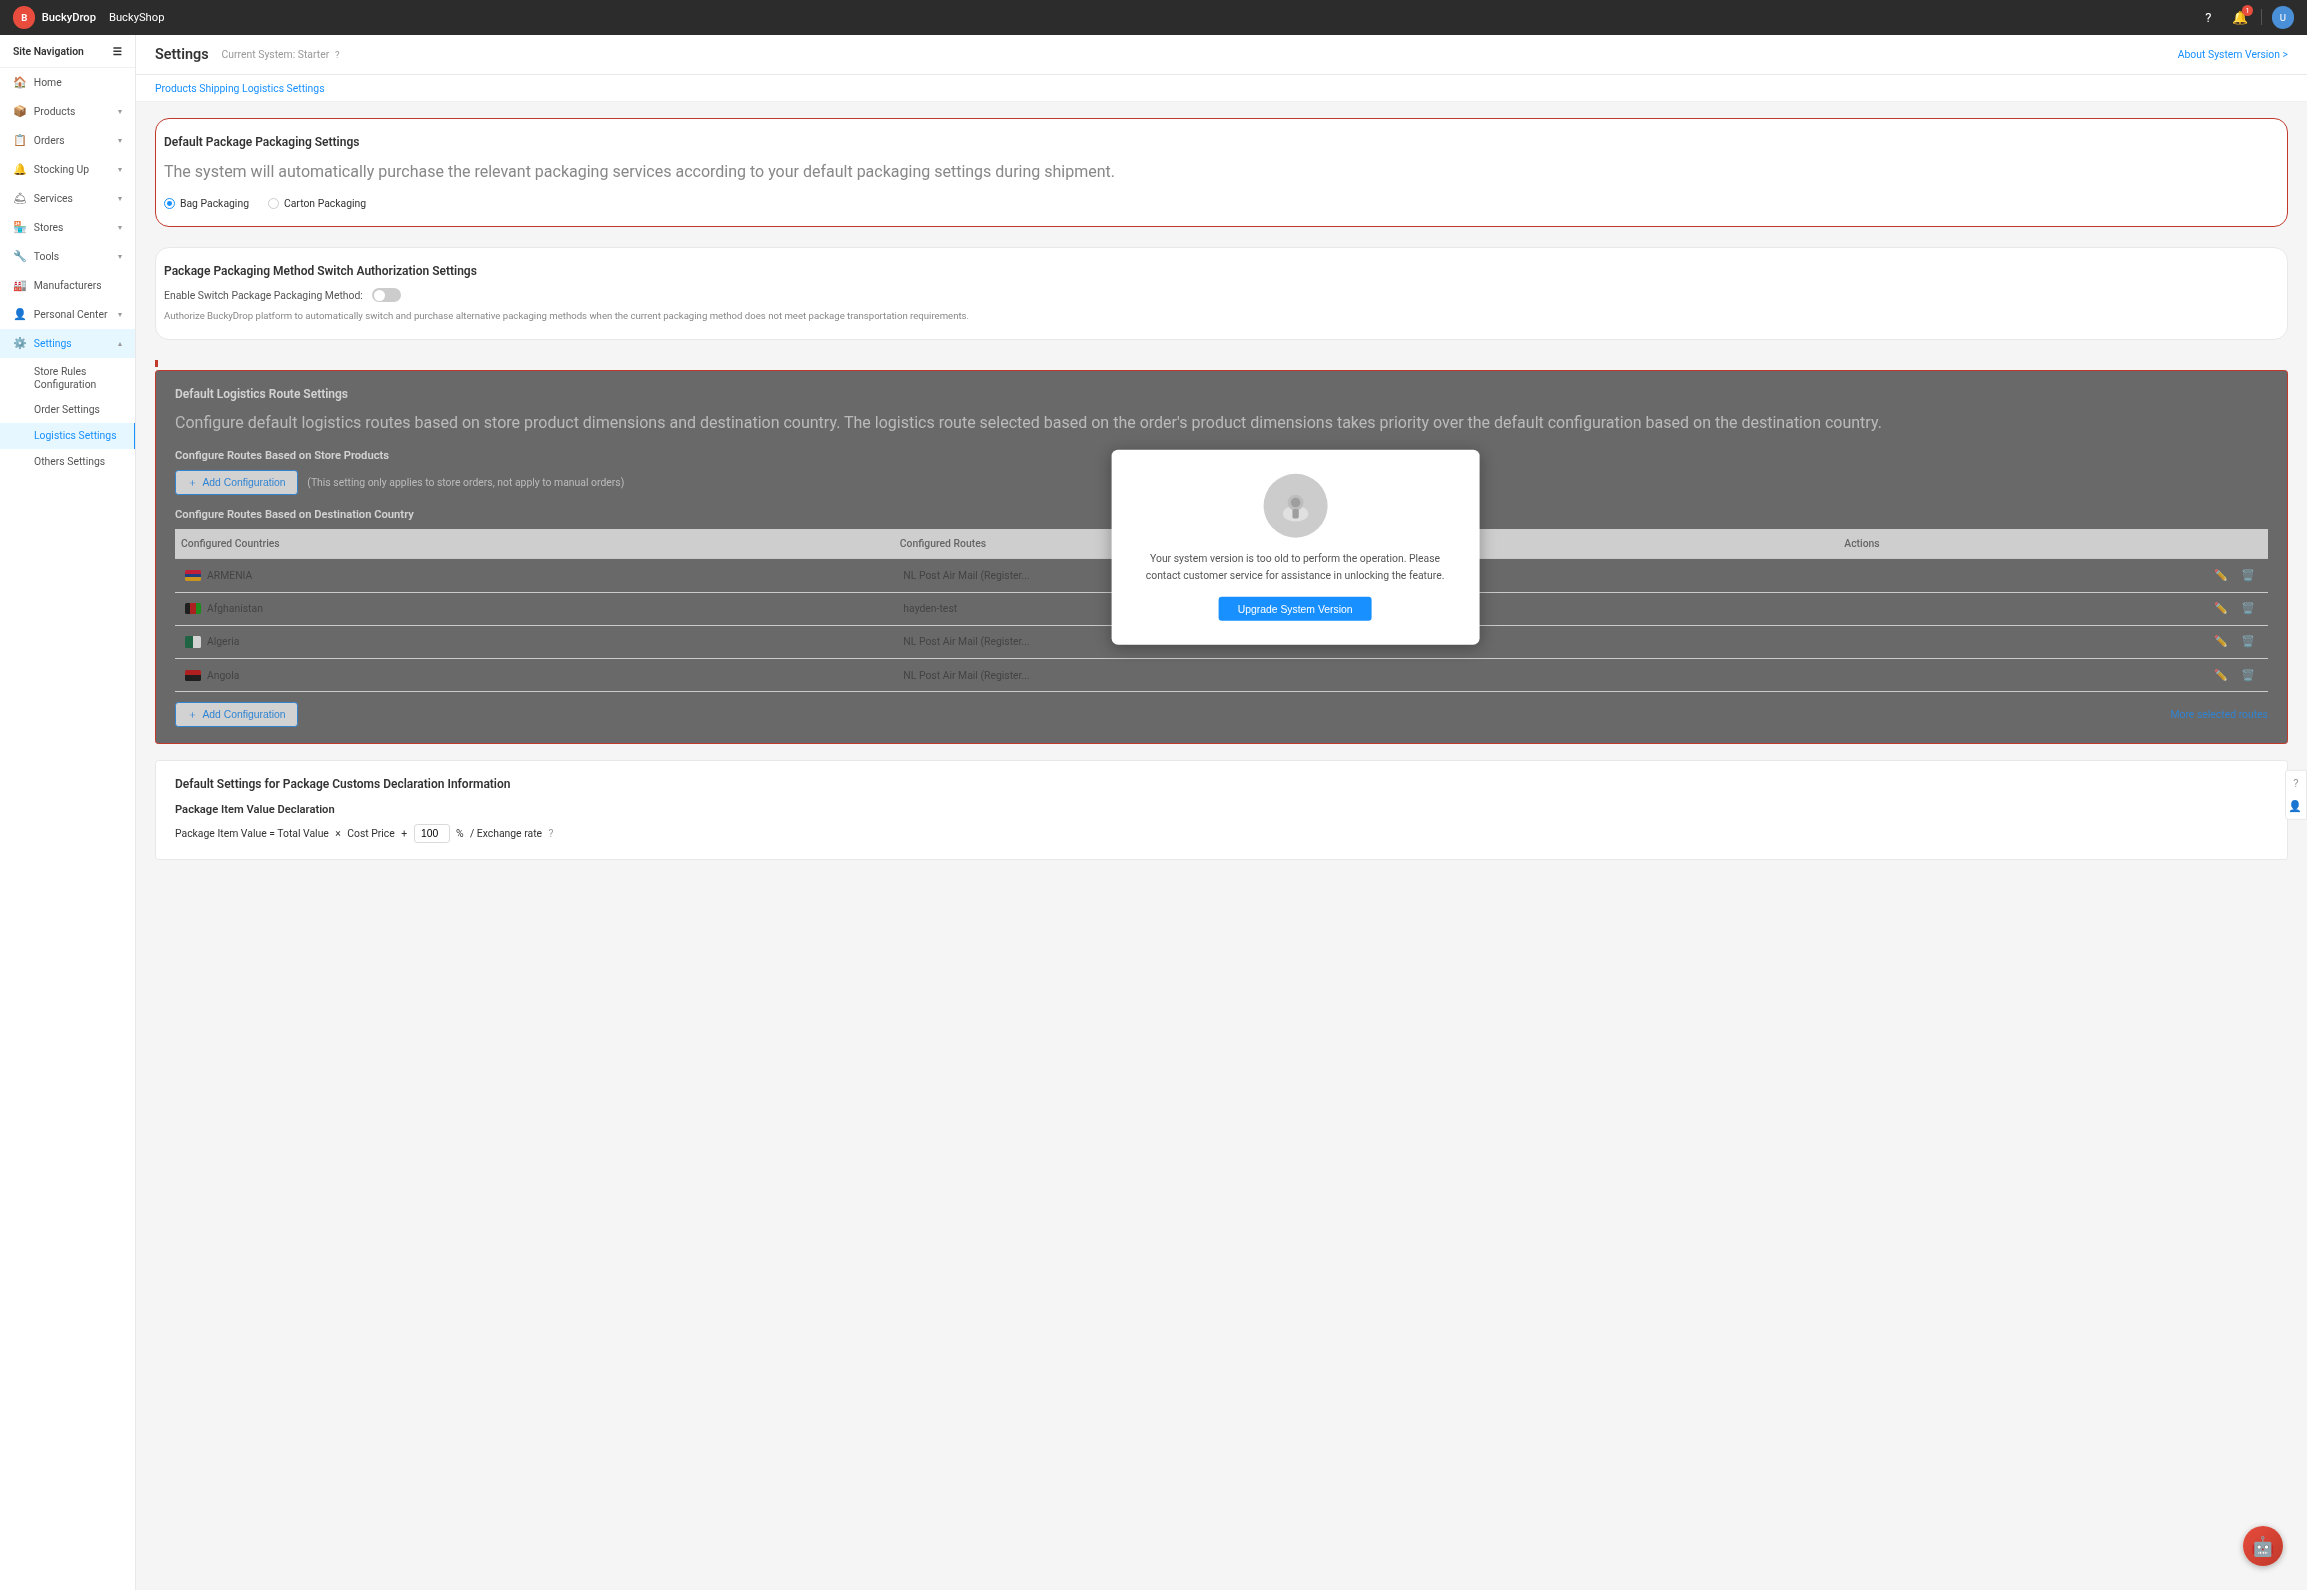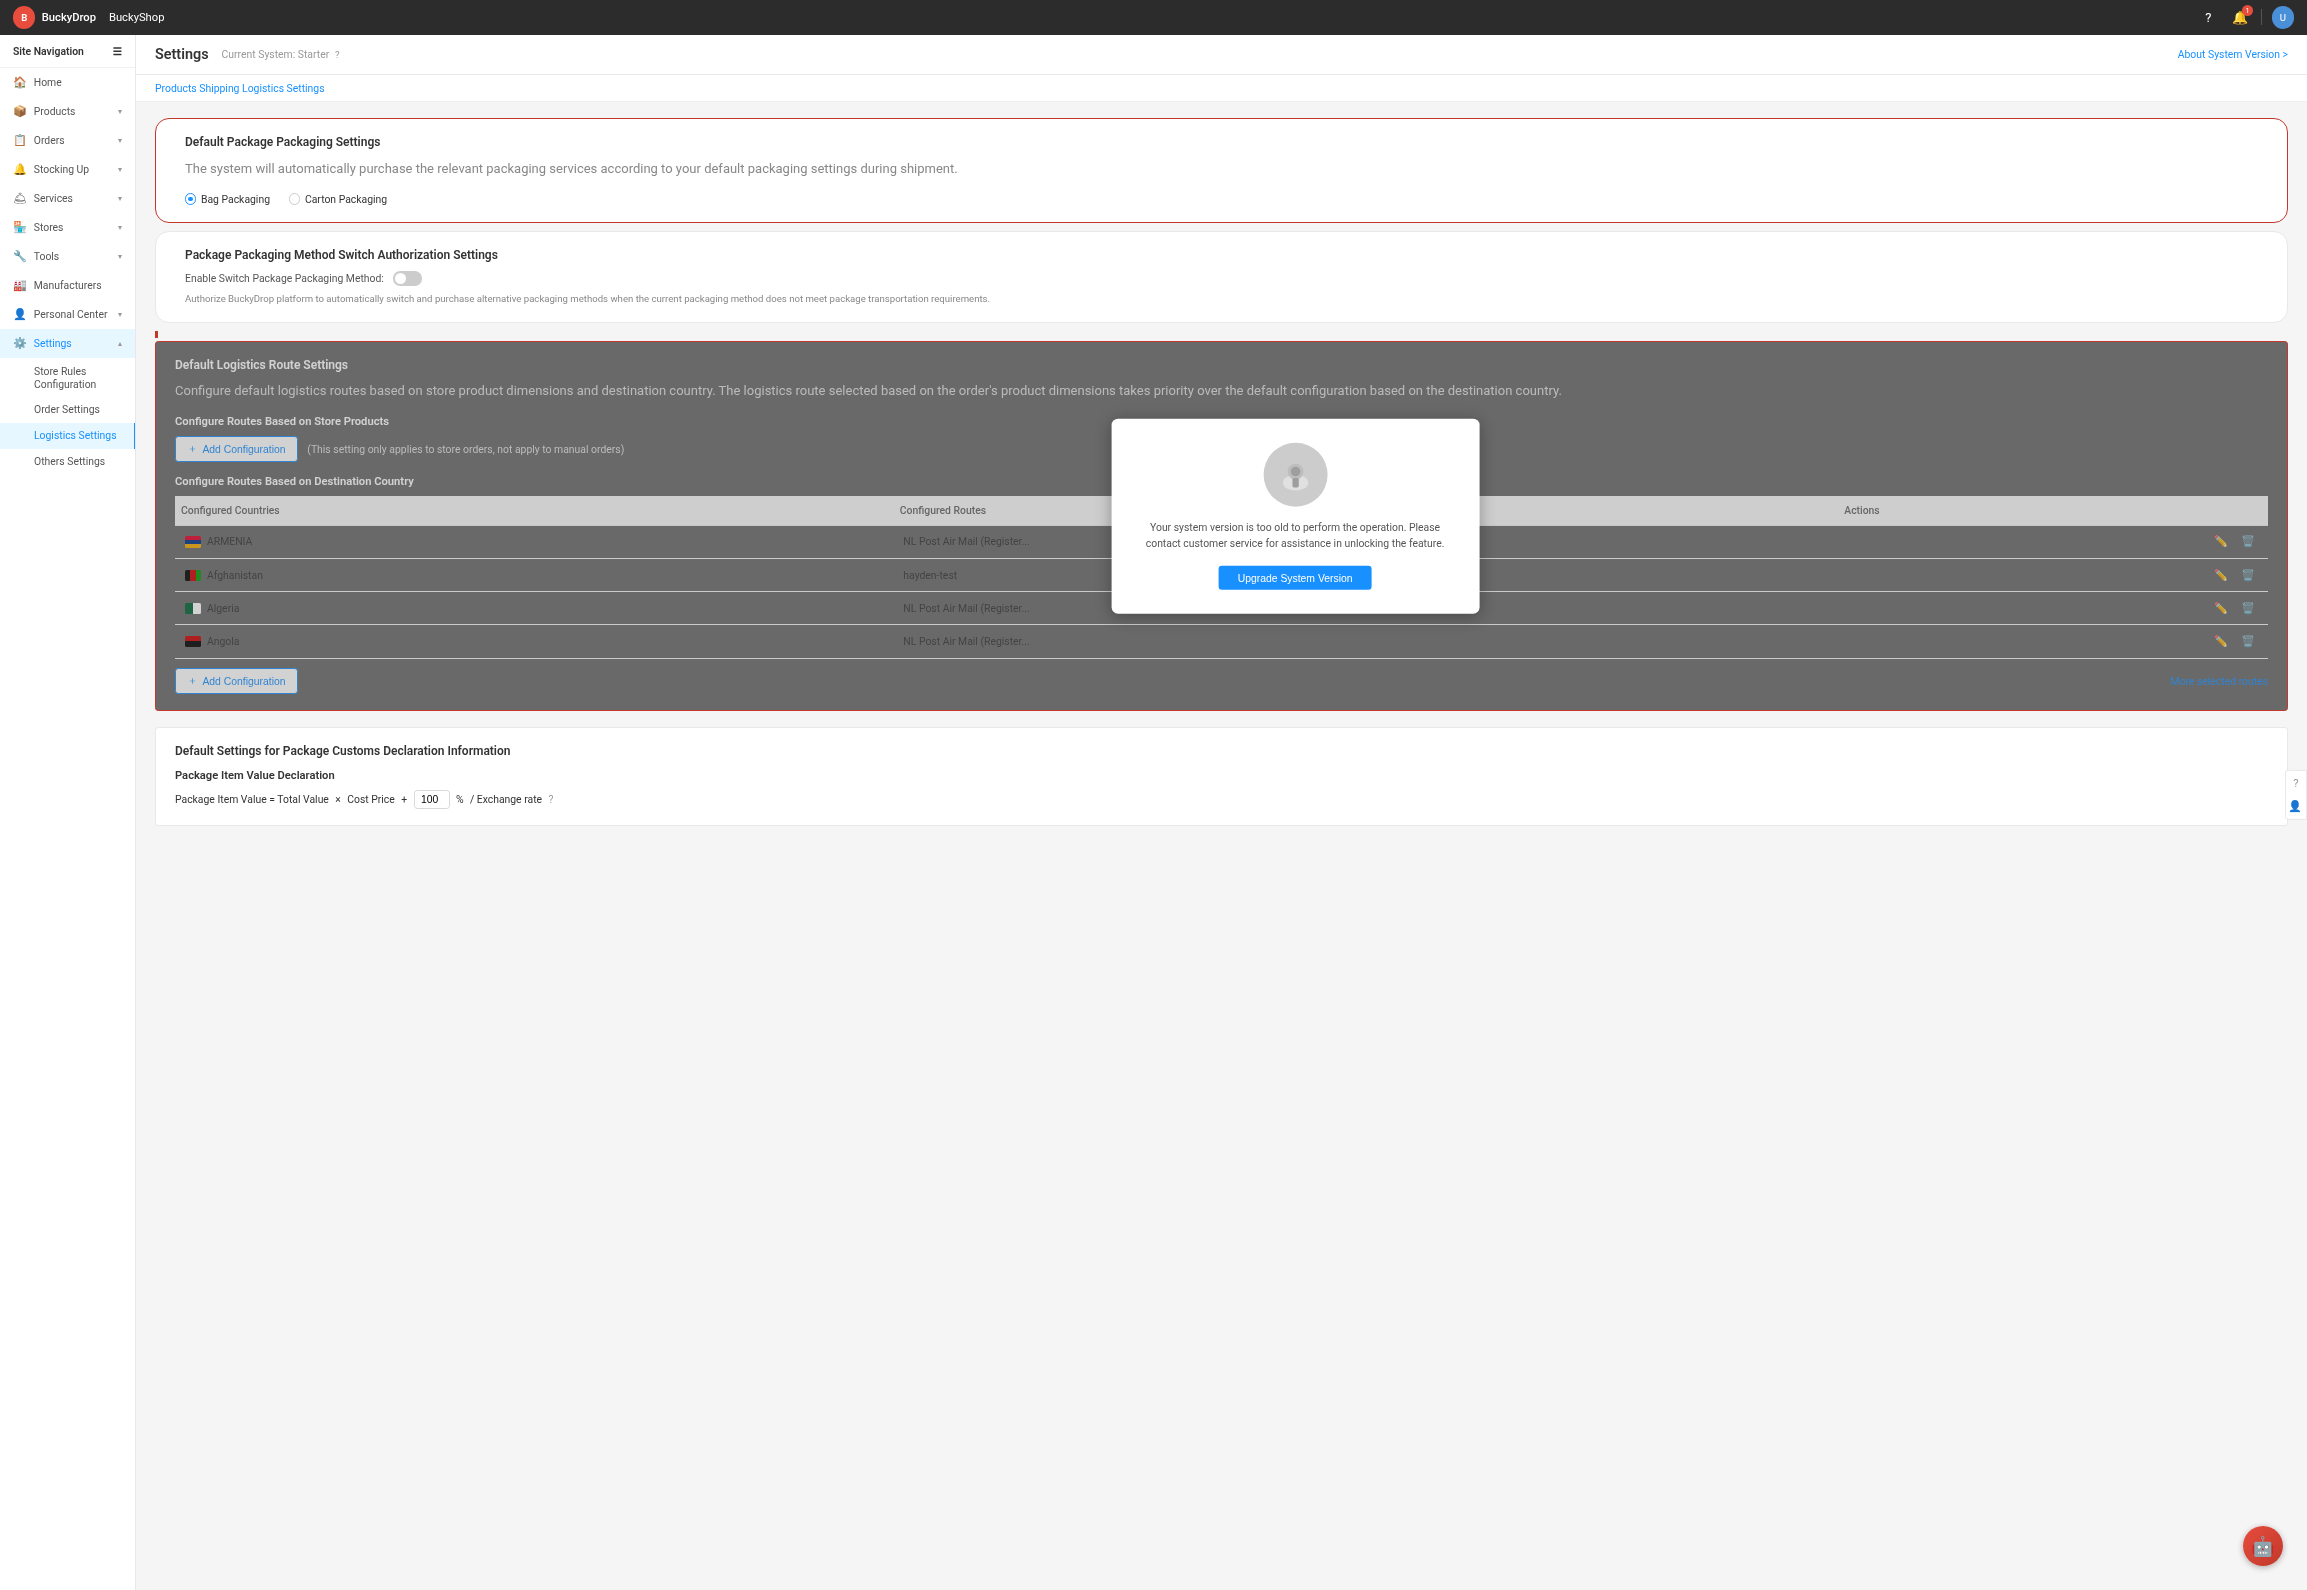--- a/index.html
+++ b/index.html
@@ -133,35 +133,35 @@
     }
     .breadcrumb-link { color: #1890ff; font-size: 10.4px; cursor: pointer; }
 
     
     .content-area { padding: 16px 19px; }
 
     
     .section-card {
       background: white;
       border-radius: 14px;
-      margin-bottom: 8px;
-      padding: 16px 29px;
+      margin-bottom: 20px;
+      padding: 16px 8px;
       border: 0.8px solid #e8e8e8;
     }
     .section-card.highlighted {
       border: 1.6px solid #c0392b;
     }
     .section-title {
       font-size: 12px;
       font-weight: 600;
       color: #333;
       margin-bottom: 9.6px;
     }
     .section-desc {
-      font-size: 13px;
+      font-size: 16px;
       color: #888;
       margin-bottom: 13px;
       line-height: 1.6;
     }
 
     
     .radio-group { display: flex; gap: 19px; align-items: center; }
     .radio-item { display: flex; align-items: center; gap: 4.8px; cursor: pointer; font-size: 10.4px; color: #333; }
     .radio-circle {
       width: 11.2px; height: 11.2px; border-radius: 50%;

